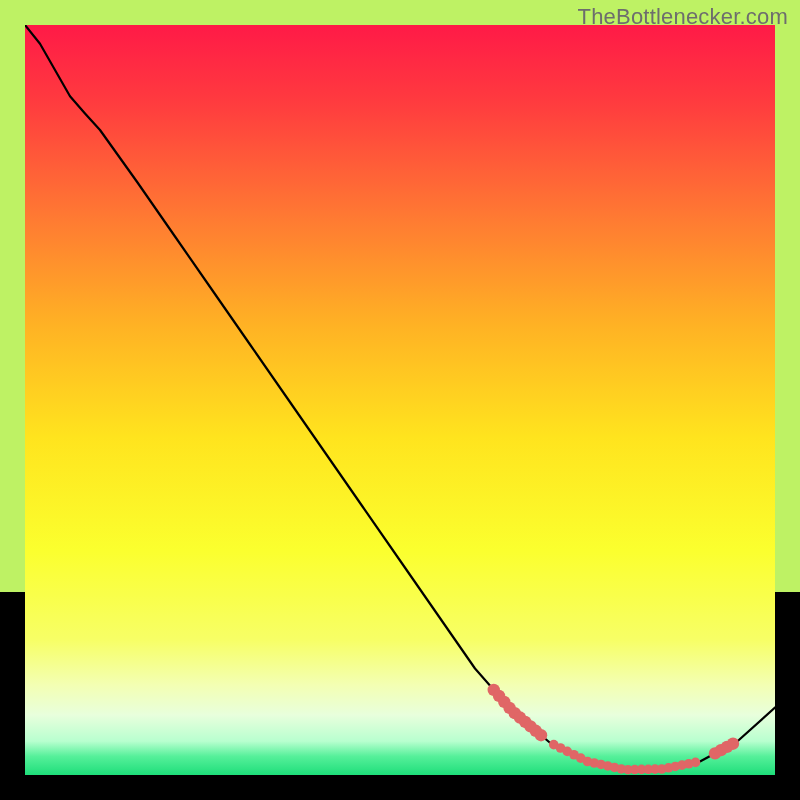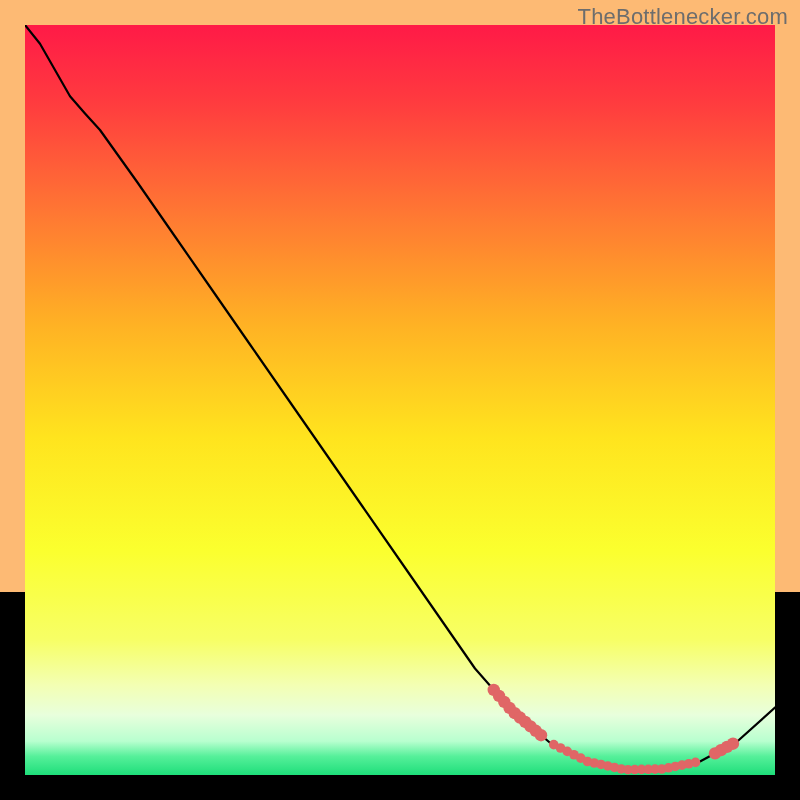--- a/index.html
+++ b/index.html
@@ -8,21 +8,21 @@
     width: 800px;
     height: 800px;
     background: #000;
     overflow: hidden;
     font-family: Arial, Helvetica, sans-serif;
   }
   .frame {
     position: relative;
     width: 800px;
     height: 592px;
-    background: #fdba74;
+    background: #bef264;
   }
   .plot {
     position: absolute;
     left: 25px;
     top: 25px;
     width: 750px;
     height: 750px;
   }
   .watermark {
     position: absolute;

